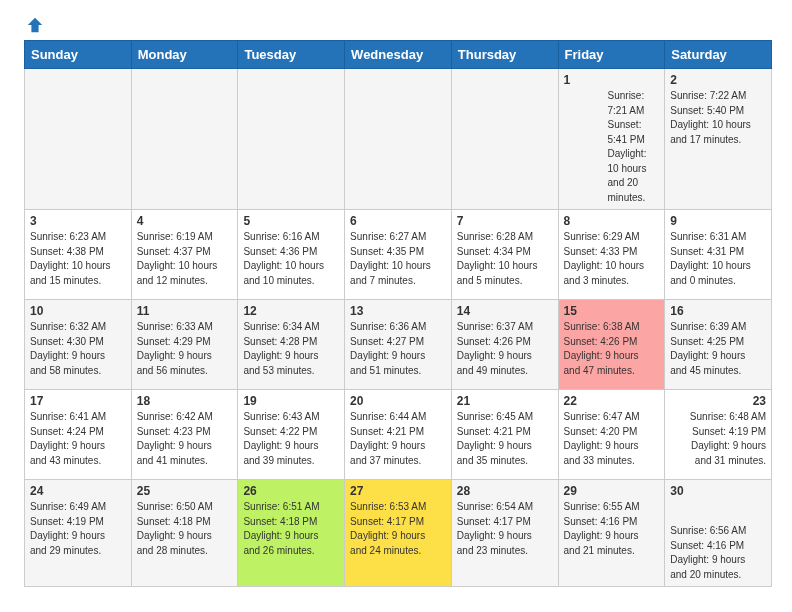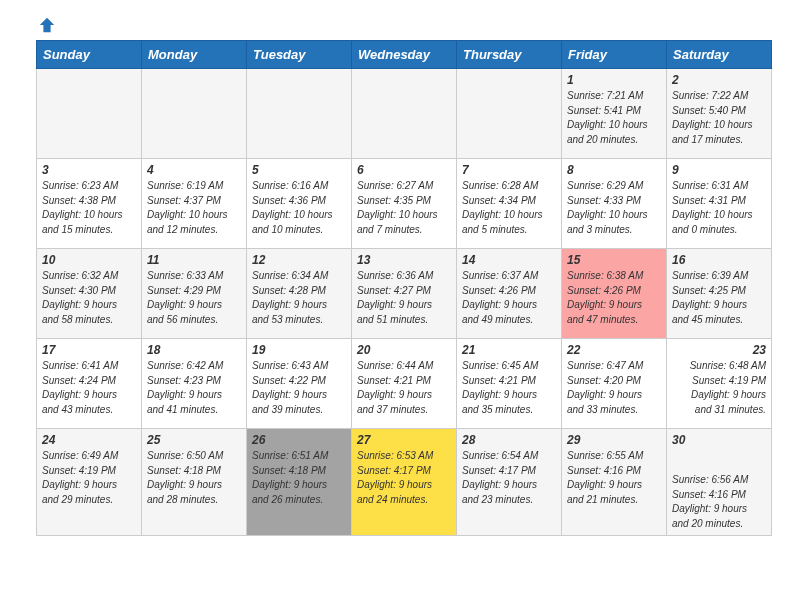--- a/index.html
+++ b/index.html
@@ -4,22 +4,21 @@
   <style>
     * { box-sizing: border-box; margin: 0; padding: 0; }
     body {
       font-family: Arial, sans-serif;
       background: #fff;
       width: 792px;
       min-height: 612px;
     }
     .page {
       width: 792px;
-      padding: 16px 20px 10px 36px;
-      font-style: italic;
+      padding: 16px 20px 10px 24px;
     }
     .header {
       display: flex;
       align-items: flex-start;
       justify-content: space-between;
       margin-bottom: 10px;
     }
     .logo {
       display: flex;
       flex-direction: column;
@@ -139,21 +138,21 @@
     </thead>
     <tbody>
     <tr>
           <td class="empty-cell" style="background: rgb(245, 245, 245);"></td>
           <td class="empty-cell" style="background: rgb(245, 245, 245);"></td>
           <td class="empty-cell" style="background: rgb(245, 245, 245);"></td>
           <td class="empty-cell" style="background: rgb(245, 245, 245);"></td>
           <td class="empty-cell" style="background: rgb(245, 245, 245);"></td>
           <td style="background: rgb(245, 245, 245);">
             <span class="day-num">1</span>
-            <div class="day-info" style="white-space: pre-line;">Sunrise: 7:21 AM
+            <div class="day-info" style="white-space: pre-line; margin-left: 44px;">Sunrise: 7:21 AM
 Sunset: 5:41 PM
 Daylight: 10 hours
 and 20 minutes.</div>
           </td>
           <td style="background: rgb(245, 245, 245);">
             <span class="day-num">2</span>
             <div class="day-info" style="white-space: pre-line;">Sunrise: 7:22 AM
 Sunset: 5:40 PM
 Daylight: 10 hours
 and 17 minutes.</div>
@@ -320,21 +319,21 @@
 Daylight: 9 hours
 and 29 minutes.</div>
           </td>
           <td style="background: rgb(245, 245, 245);">
             <span class="day-num">25</span>
             <div class="day-info" style="white-space: pre-line;">Sunrise: 6:50 AM
 Sunset: 4:18 PM
 Daylight: 9 hours
 and 28 minutes.</div>
           </td>
-          <td style="background: #a3a3a3;">
+          <td style="background: #bef264;">
             <span class="day-num">26</span>
             <div class="day-info" style="white-space: pre-line;">Sunrise: 6:51 AM
 Sunset: 4:18 PM
 Daylight: 9 hours
 and 26 minutes.</div>
           </td>
           <td style="background: #fde047;">
             <span class="day-num">27</span>
             <div class="day-info" style="white-space: pre-line;">Sunrise: 6:53 AM
 Sunset: 4:17 PM

